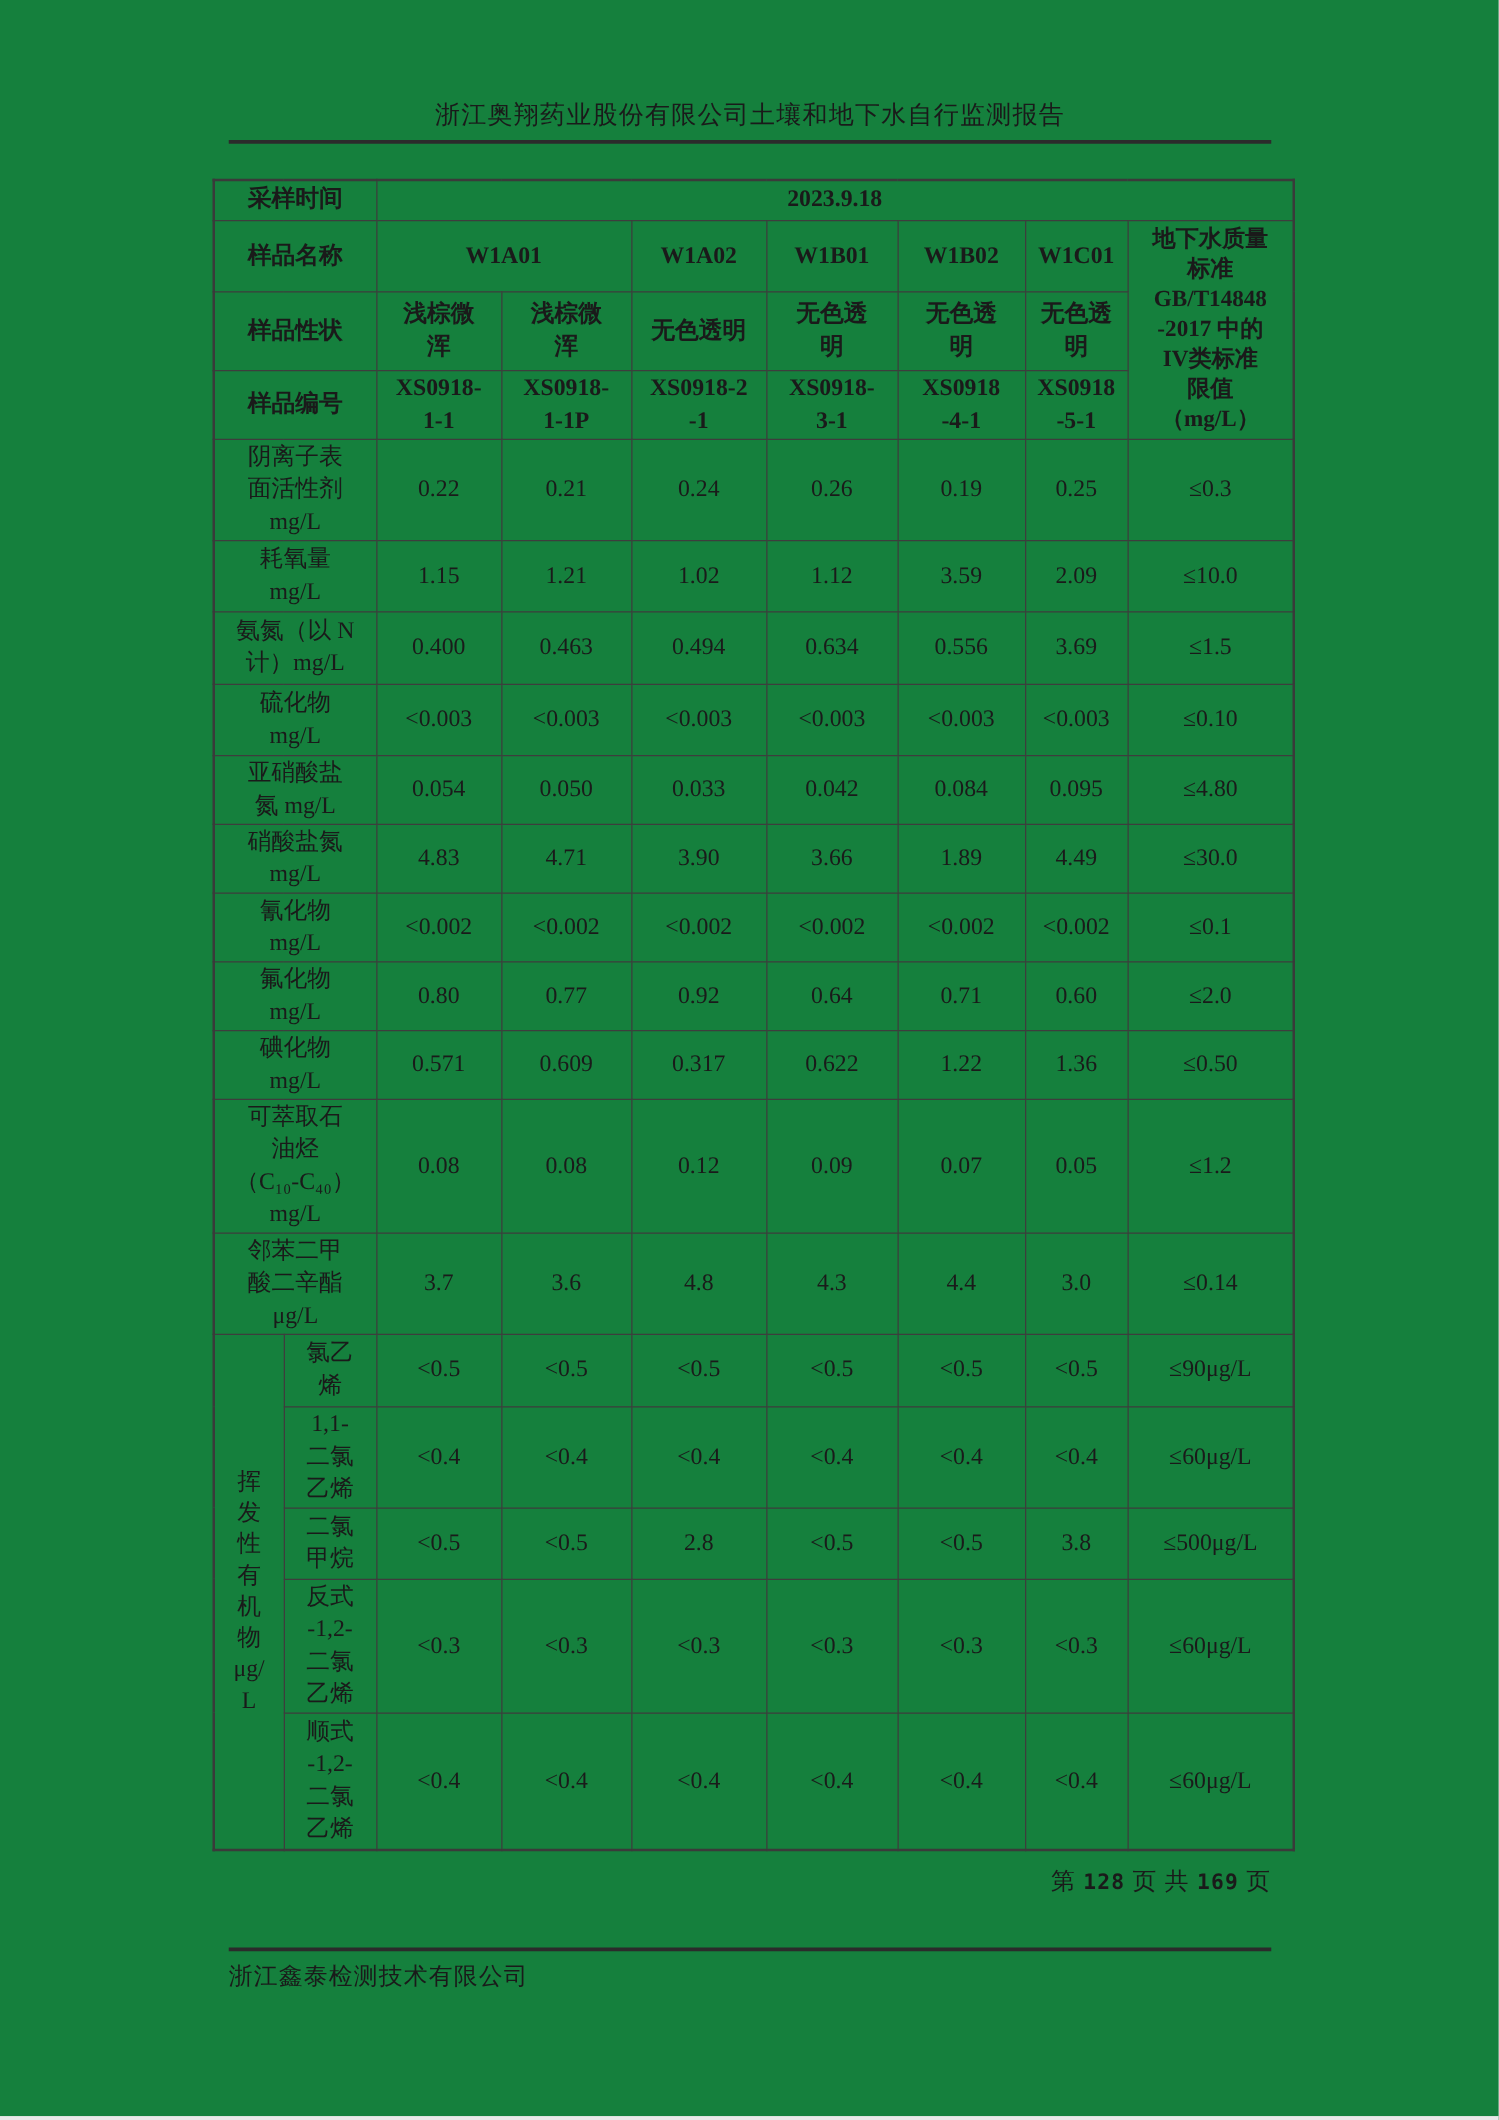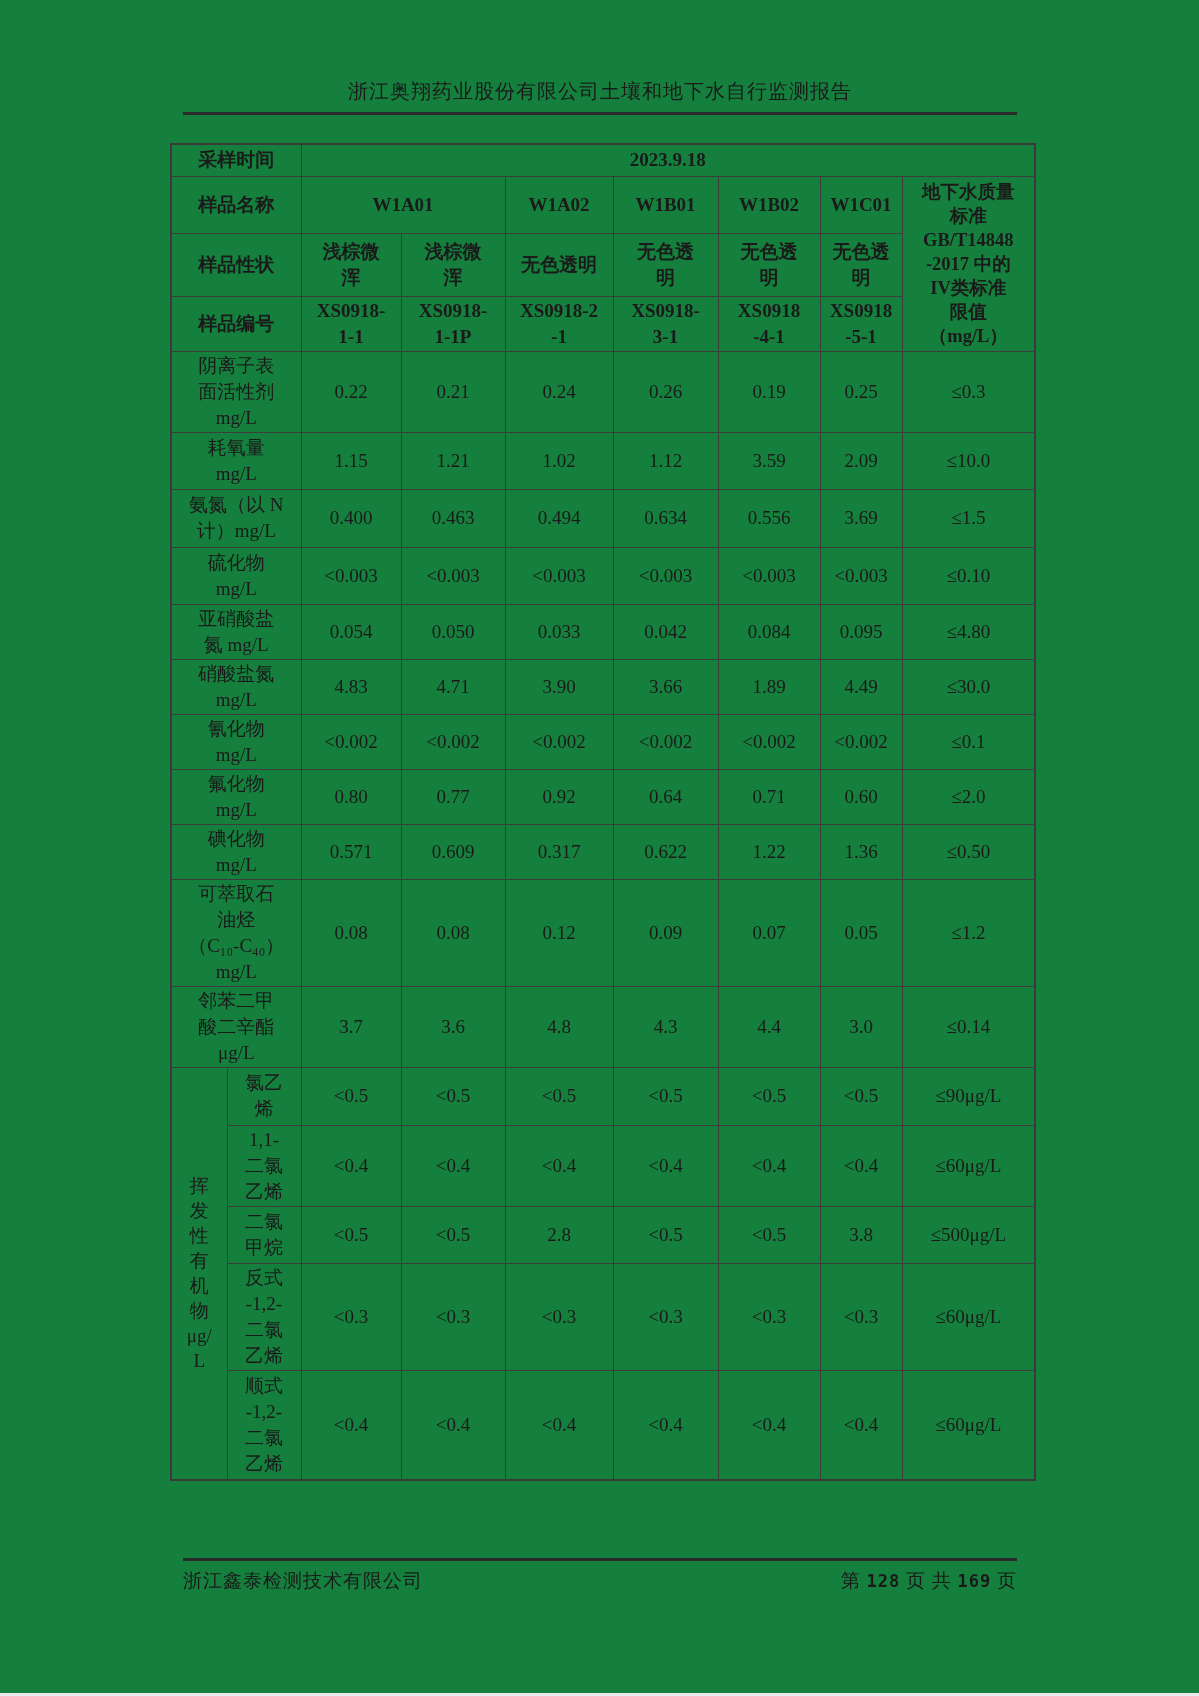--- a/index.html
+++ b/index.html
@@ -68,21 +68,21 @@
   }
   .footer-company {
     position: absolute;
     top: 1568px;
     left: 183px;
     font-size: 19px;
     letter-spacing: 1px;
   }
   .footer-page {
     position: absolute;
-    top: 1568px;
+    top: 1492px;
     right: 182px;
     font-size: 19px;
     letter-spacing: 1px;
   }
   .footer-page .pg-num {
     font-family: "DejaVu Sans Mono", monospace;
     font-size: 17px;
     font-weight: bold;
   }
 </style>

